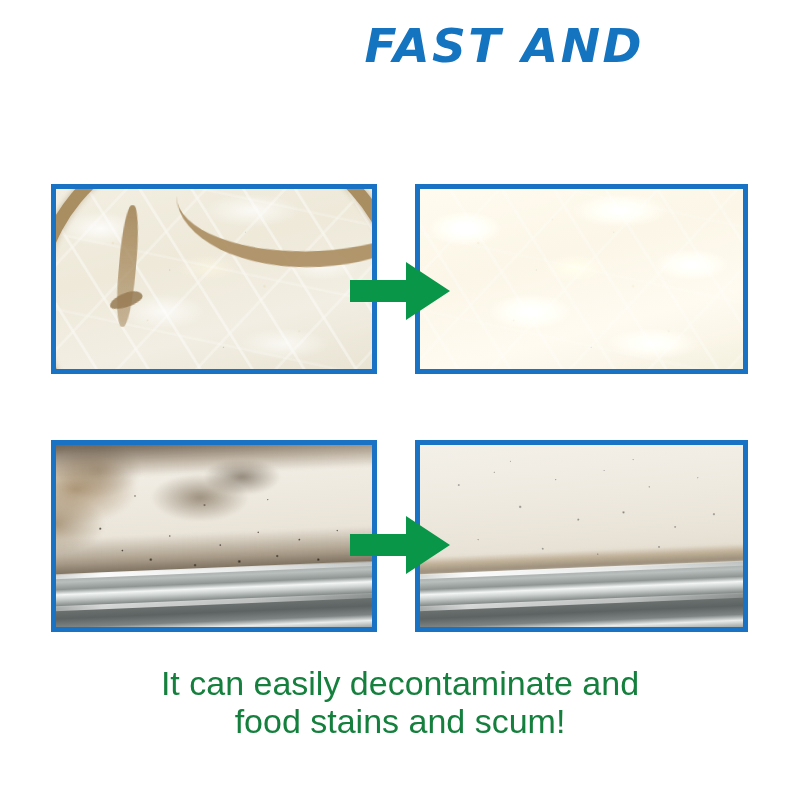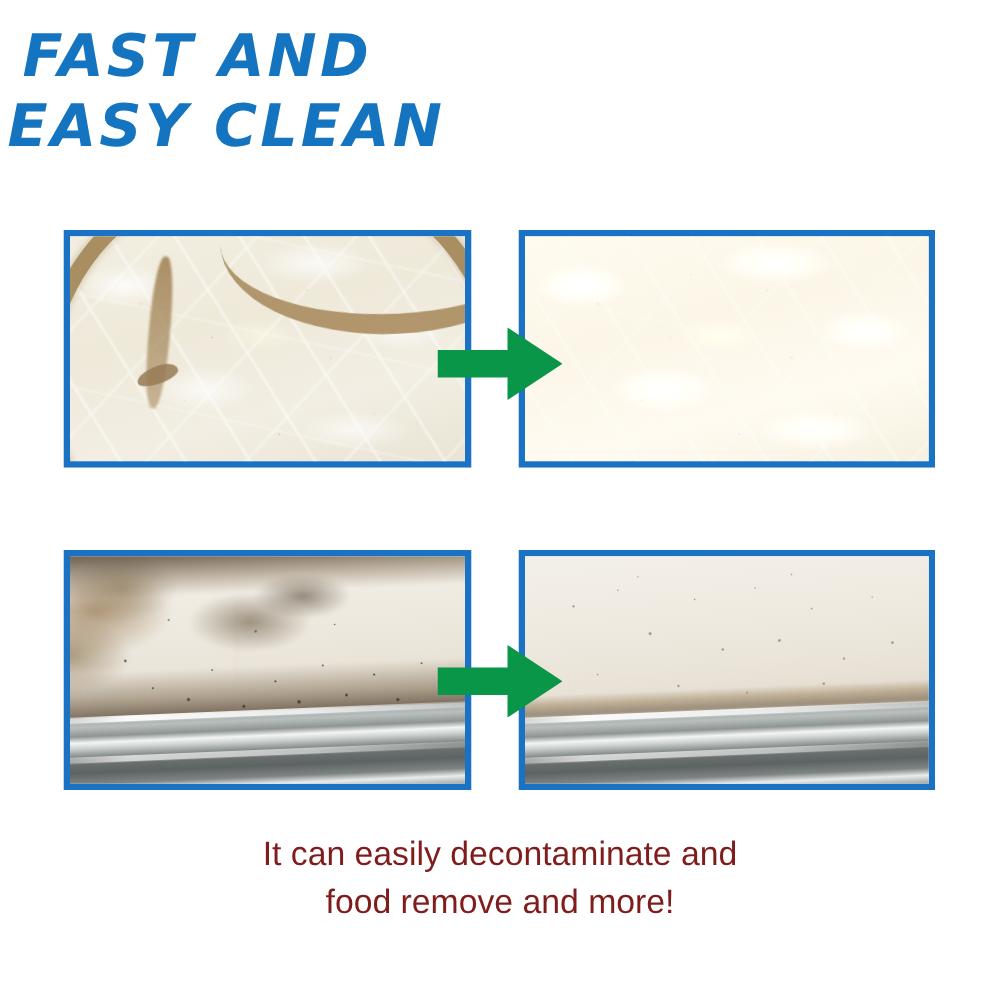--- a/index.html
+++ b/index.html
@@ -16,21 +16,21 @@
     font-family: "Liberation Sans", sans-serif;
     -webkit-font-smoothing: antialiased;
   }
 
   
   .headline {
     position: absolute;
     left: 0;
     top: 22px;
     width: 644px;
-    text-align: left;
+    text-align: right;
     line-height: 1.0;
   }
   .headline-line {
     display: block;
     color: #1574bf;
     font-family: "DejaVu Sans", sans-serif;
     font-weight: bold;
     font-style: italic;
     font-size: 47px;
     letter-spacing: 2.5px;
@@ -329,34 +329,33 @@
   .arrow.bottom { left: 350px; top: 336px; }
   .arrow svg { display: block; width: 100%; height: 100%; }
 
   
   .caption {
     position: absolute;
     left: 0;
     top: 664px;
     width: 800px;
     text-align: center;
-    color: #7f1d1d;
+    color: #15803d;
     font-family: "Liberation Sans", sans-serif;
-    font-size: 27px;
+    font-size: 34px;
     line-height: 38px;
     font-weight: normal;
   }
   .caption-line { display: block; white-space: pre; }
 </style>
 </head>
 <body>
 
 <div class="headline">
   <span class="headline-line line1">FAST AND</span>
-  <span class="headline-line line2">EASY CLEAN</span>
 </div>
 
 <div class="compare-grid">
 
   <div class="panel tl">
     <div class="photo">
       <div class="stone-base"></div>
       <div class="veins"></div>
       <div class="speckle-warm"></div>
       <div class="coffee-ring"></div>
@@ -412,14 +411,14 @@
         <div class="metal-highlight h1"></div>
         <div class="metal-highlight h2"></div>
       </div>
     </div>
   </div>
 
 </div>
 
 <div class="caption">
   <span class="caption-line">It can easily decontaminate and</span>
-  <span class="caption-line">food remove and more!</span>
+  <span class="caption-line">food stains and scum!</span>
 </div>
 
 </body></html>

